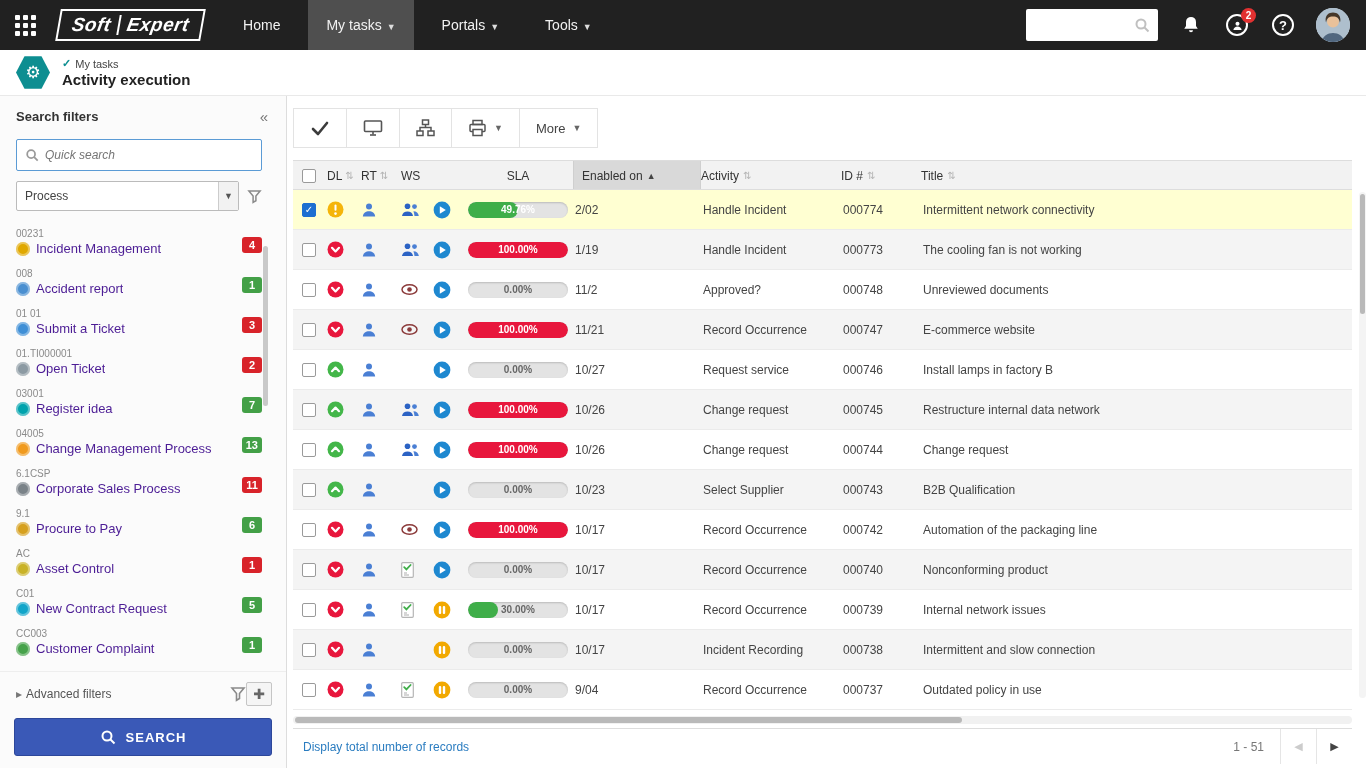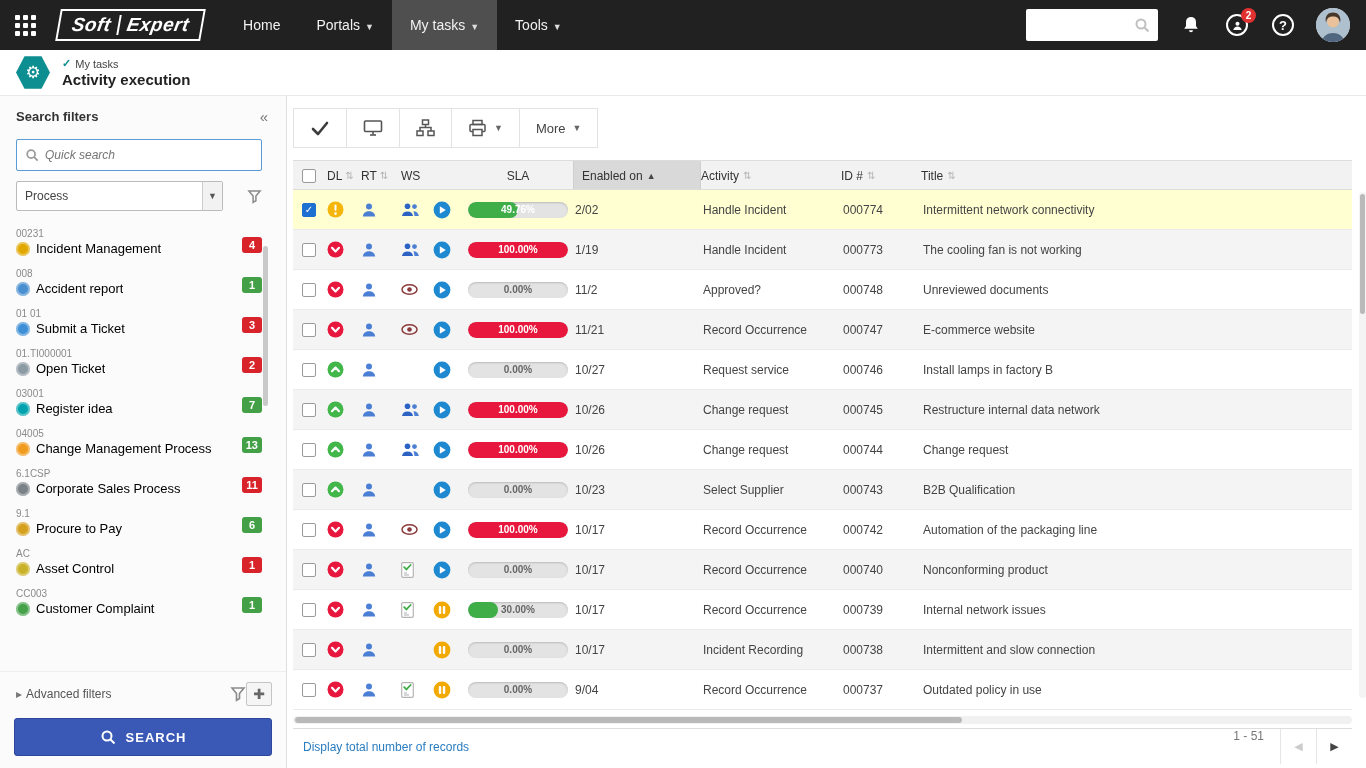--- a/index.html
+++ b/index.html
@@ -7,21 +7,21 @@
 
   
   .topbar { height:50px; background:#212121; display:flex; align-items:center; color:#fff; }
   .apps-btn { width:50px; height:50px; display:flex; align-items:center; justify-content:center; cursor:pointer; }
   .grid9 { display:grid; grid-template-columns:repeat(3,5px); grid-gap:3px; }
   .grid9 i { width:5px; height:5px; background:#fff; border-radius:1px; }
   .logo { display:flex; align-items:center; margin:0 22px 0 8px; }
   .logo-box { border:2px solid #fff; transform:skewX(-10deg); padding:3px 12px; display:flex; align-items:center; }
   .logo-box span { transform:skewX(0deg); font-style:italic; font-weight:bold; font-size:19px; color:#fff; letter-spacing:.5px; }
   .logo-sep { width:2px; height:20px; background:#fff; margin:0 7px; transform:skewX(-2deg); }
-  .menu { display:flex; height:50px; }
+  .menu { display:flex; height:50px;gap:10px; }
   .menu-item { padding:0 18px; line-height:50px; font-size:14px; color:#f2f2f2; cursor:pointer; white-space:nowrap; }
   .menu-item.active { background:#4f4f4f; }
   .caret { font-size:9px; margin-left:5px; color:#ddd; }
   .topbar-right { margin-left:auto; display:flex; align-items:center; gap:20px; padding-right:16px; }
   .tb-search { width:132px; height:32px; background:#fff; border-radius:2px; display:flex; align-items:center; justify-content:flex-end; padding:0 8px; }
   .tb-search input { border:0; outline:0; width:100px; font-size:13px; color:#333; }
   .tb-search svg { color:#c0c0c0; }
   .ticon { position:relative; display:flex; align-items:center; justify-content:center; width:26px; height:26px; cursor:pointer; }
   .circ-icon { width:22px; height:22px; border:2px solid #fff; border-radius:50%; display:flex; align-items:center; justify-content:center; font-size:13px; font-weight:bold; color:#fff; }
   .nbadge { position:absolute; top:-4px; right:-6px; background:#e23131; color:#fff; font-size:10px; font-weight:bold; min-width:15px; height:15px; border-radius:8px; display:flex; align-items:center; justify-content:center; padding:0 3px; }
@@ -38,31 +38,31 @@
   .content { display:flex; height:672px; }
 
   
   .sidebar { width:287px; flex:none; border-right:1px solid #ddd; background:#fbfbfb; display:flex; flex-direction:column; padding-top:12px; position:relative; }
   .sb-head { display:flex; align-items:center; justify-content:space-between; padding:0 18px 0 16px; }
   .sb-title { font-size:13px; font-weight:bold; color:#333; }
   .collapse-btn { color:#777; font-size:15px; cursor:pointer; }
   .qsearch { margin:14px 24px 10px 16px; height:32px; border:1px solid #5b9bd5; border-radius:2px; background:#fff; display:flex; align-items:center; padding:0 8px; gap:6px; }
   .qsearch svg { color:#9a9a9a; flex:none; }
   .qsearch input { border:0; outline:0; flex:1; font-size:12px; color:#333;font-style:italic; }
-  .proc-select-row { margin:0 24px 14px 16px; display:flex; align-items:center; gap:24px; }
+  .proc-select-row { margin:0 24px 14px 16px; display:flex; align-items:center; gap:8px; }
   .pselect { flex:1; height:30px; border:1px solid #bbb; background:#fff; border-radius:2px; display:flex; align-items:center; cursor:pointer; }
   .pselect-label { flex:1; font-size:12px; color:#444; padding-left:8px; }
   .pselect-caret { width:20px; height:28px; border-left:1px solid #ccc; background:#f2f2f2; display:flex; align-items:center; justify-content:center; font-size:9px; color:#555; }
   .filter-ico { color:#8a8a8a; cursor:pointer; display:flex; }
   .proc-list { flex:1; overflow:hidden; padding:0 24px 0 16px; }
   .proc-item { position:relative; padding:3px 0 9px 0; cursor:pointer; }
   .proc-code { font-size:10px; color:#8a8a8a; margin-bottom:2px; }
   .proc-name-row { display:flex; align-items:center; gap:6px; }
   .proc-icon { width:14px; height:14px; border-radius:50%; flex:none; display:inline-block; box-shadow:inset 0 0 0 2px rgba(255,255,255,.35); }
-  .proc-name { font-size:13px; color:#000000; white-space:nowrap; overflow:hidden; }
+  .proc-name { font-size:13px; color:#4c1d95; white-space:nowrap; overflow:hidden; }
   .badge { position:absolute; right:0; top:12px; min-width:20px; height:16px; border-radius:3px; color:#fff; font-size:11px; font-weight:bold; display:flex; align-items:center; justify-content:center; padding:0 4px; }
   .badge.red { background:#d8232a; }
   .badge.green { background:#43a047; }
   .sb-scroll { position:absolute; right:18px; top:150px; width:5px; height:160px; background:#c9c9c9; border-radius:3px; }
   .adv-row { display:flex; align-items:center; padding:10px 14px 8px 16px; border-top:1px solid #eee; }
   .adv-label { flex:1; font-size:12px; color:#555; cursor:pointer; }
   .adv-label b { color:#777; font-weight:normal; margin-right:4px; }
   .adv-ico { color:#8a8a8a; display:flex; cursor:pointer; }
   .adv-plus { width:26px; height:24px; border:1px solid #c5c5c5; border-radius:2px; background:#f5f5f5; display:flex; align-items:center; justify-content:center; color:#666; font-size:14px; cursor:pointer; }
   .search-btn { margin:4px 14px 12px 14px; height:38px; background:#3a59b7; border:1px solid #2d479a; border-radius:3px; color:#fff; display:flex; align-items:center; justify-content:center; gap:10px; font-size:13px; font-weight:bold; letter-spacing:1px; cursor:pointer; }
@@ -106,21 +106,21 @@
   .pill-label.white { color:#fff; }
 
   .hscroll { height:8px; background:#f1f1f1; border-radius:4px; margin:6px 0 0 0; position:relative; }
   .hscroll .thumb { position:absolute; left:2px; top:1px; height:6px; width:63%; background:#b9b9b9; border-radius:4px; }
   .vscroll { position:absolute; right:0; top:96px; width:7px; bottom:70px; background:#f4f4f4; border-radius:4px; }
   .vscroll .thumb { position:absolute; top:2px; left:1px; width:5px; height:120px; background:#b9b9b9; border-radius:4px; }
 
   
   .tfoot { height:36px; border-top:1px solid #ddd; display:flex; align-items:center; margin-top:4px; }
   .total-link { font-size:12px; color:#2a7cc0; cursor:pointer; padding-left:10px; }
-  .foot-right { margin-left:auto; display:flex; align-items:flex-start; height:100%; }
+  .foot-right { margin-left:auto; display:flex; align-items:center; height:100%; }
   .range { font-size:12px; color:#777; margin-right:16px; }
   .pager { width:36px; height:100%; display:flex; align-items:center; justify-content:center; border-left:1px solid #e5e5e5; font-size:11px; cursor:pointer; }
   .pager.disabled { color:#ccc; cursor:default; }
   .pager.enabled { color:#444; }
 
   svg { display:block; }
 </style>
 </head>
 <body>
 
@@ -140,22 +140,22 @@
     </div>
   <div class="logo">
     <div class="logo-box">
       <span>Soft</span>
       <span class="logo-sep"></span>
       <span>Expert</span>
     </div>
   </div>
   <nav class="menu">
     <div class="menu-item"><span>Home</span></div>
+    <div class="menu-item active"><span>My tasks</span><span class="caret">▼</span></div>
     <div class="menu-item"><span>Portals</span><span class="caret">▼</span></div>
-    <div class="menu-item active"><span>My tasks</span><span class="caret">▼</span></div>
     <div class="menu-item"><span>Tools</span><span class="caret">▼</span></div>
   </nav>
   <div class="topbar-right">
     <div class="tb-search">
       <input type="text" style="">
       <svg width="16" height="16" viewBox="0 0 16 16">
           <circle cx="7" cy="7" r="4.5" fill="none" stroke="currentColor" stroke-width="2"></circle>
           <line x1="10.5" y1="10.5" x2="14.5" y2="14.5" stroke="currentColor" stroke-width="2"></line>
         </svg>
     </div>
@@ -289,20 +289,28 @@
           </div>
           <span class="badge green">6</span>
         </div>
         <div class="proc-item">
           <div class="proc-code">AC</div>
           <div class="proc-name-row">
             <span class="proc-icon" style="background:#c9b227"></span>
             <span class="proc-name">Asset Control</span>
           </div>
           <span class="badge red">1</span>
+        </div>
+        <div class="proc-item">
+          <div class="proc-code">C01</div>
+          <div class="proc-name-row">
+            <span class="proc-icon" style="background:#12a5c9"></span>
+            <span class="proc-name">New Contract Request</span>
+          </div>
+          <span class="badge green">5</span>
         </div>
         <div class="proc-item">
           <div class="proc-code">CC003</div>
           <div class="proc-name-row">
             <span class="proc-icon" style="background:#46a24a"></span>
             <span class="proc-name">Customer Complaint</span>
           </div>
           <span class="badge green">1</span>
         </div>
       </div>

